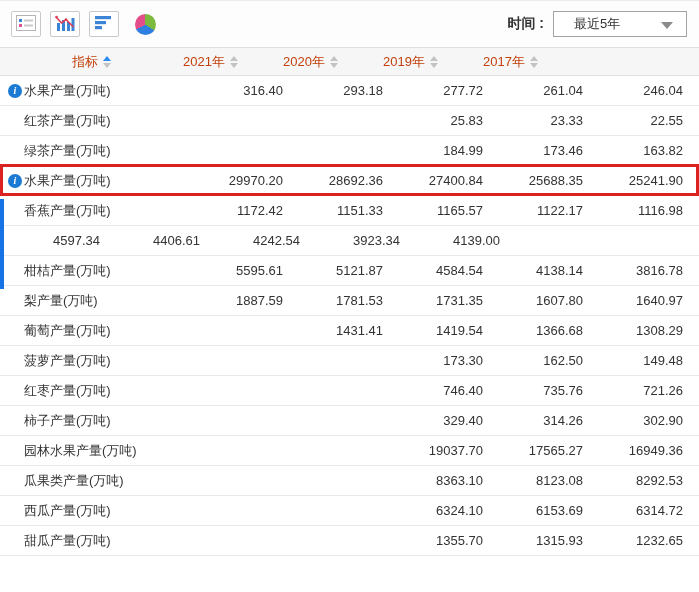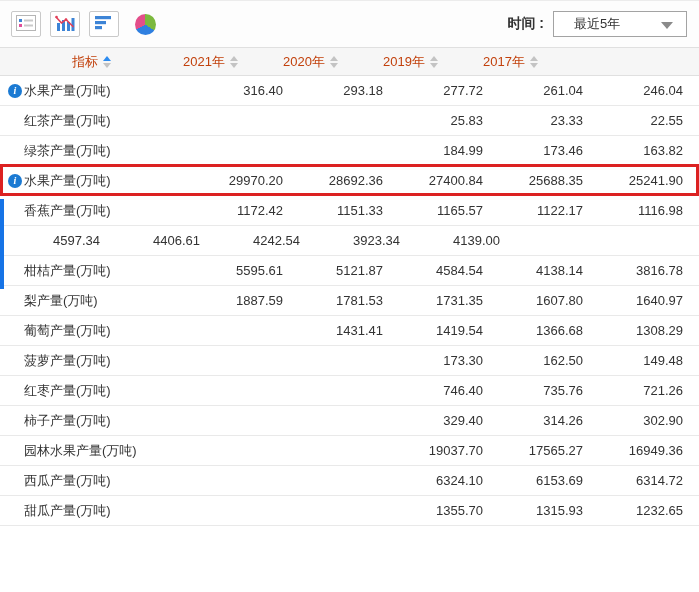--- a/index.html
+++ b/index.html
@@ -249,20 +249,28 @@
       </div>
       <div class="row">
         <div class="label-cell"><span>园林水果产量(万吨)</span></div>
         <div class="val"></div>
         <div class="val"></div>
         <div class="val">19037.70</div>
         <div class="val">17565.27</div>
         <div class="val">16949.36</div>
       </div>
       <div class="row">
+        <div class="label-cell"><span>瓜果类产量(万吨)</span></div>
+        <div class="val"></div>
+        <div class="val"></div>
+        <div class="val">8363.10</div>
+        <div class="val">8123.08</div>
+        <div class="val">8292.53</div>
+      </div>
+      <div class="row">
         <div class="label-cell"><span>西瓜产量(万吨)</span></div>
         <div class="val"></div>
         <div class="val"></div>
         <div class="val">6324.10</div>
         <div class="val">6153.69</div>
         <div class="val">6314.72</div>
       </div>
       <div class="row">
         <div class="label-cell"><span>甜瓜产量(万吨)</span></div>
         <div class="val"></div>

